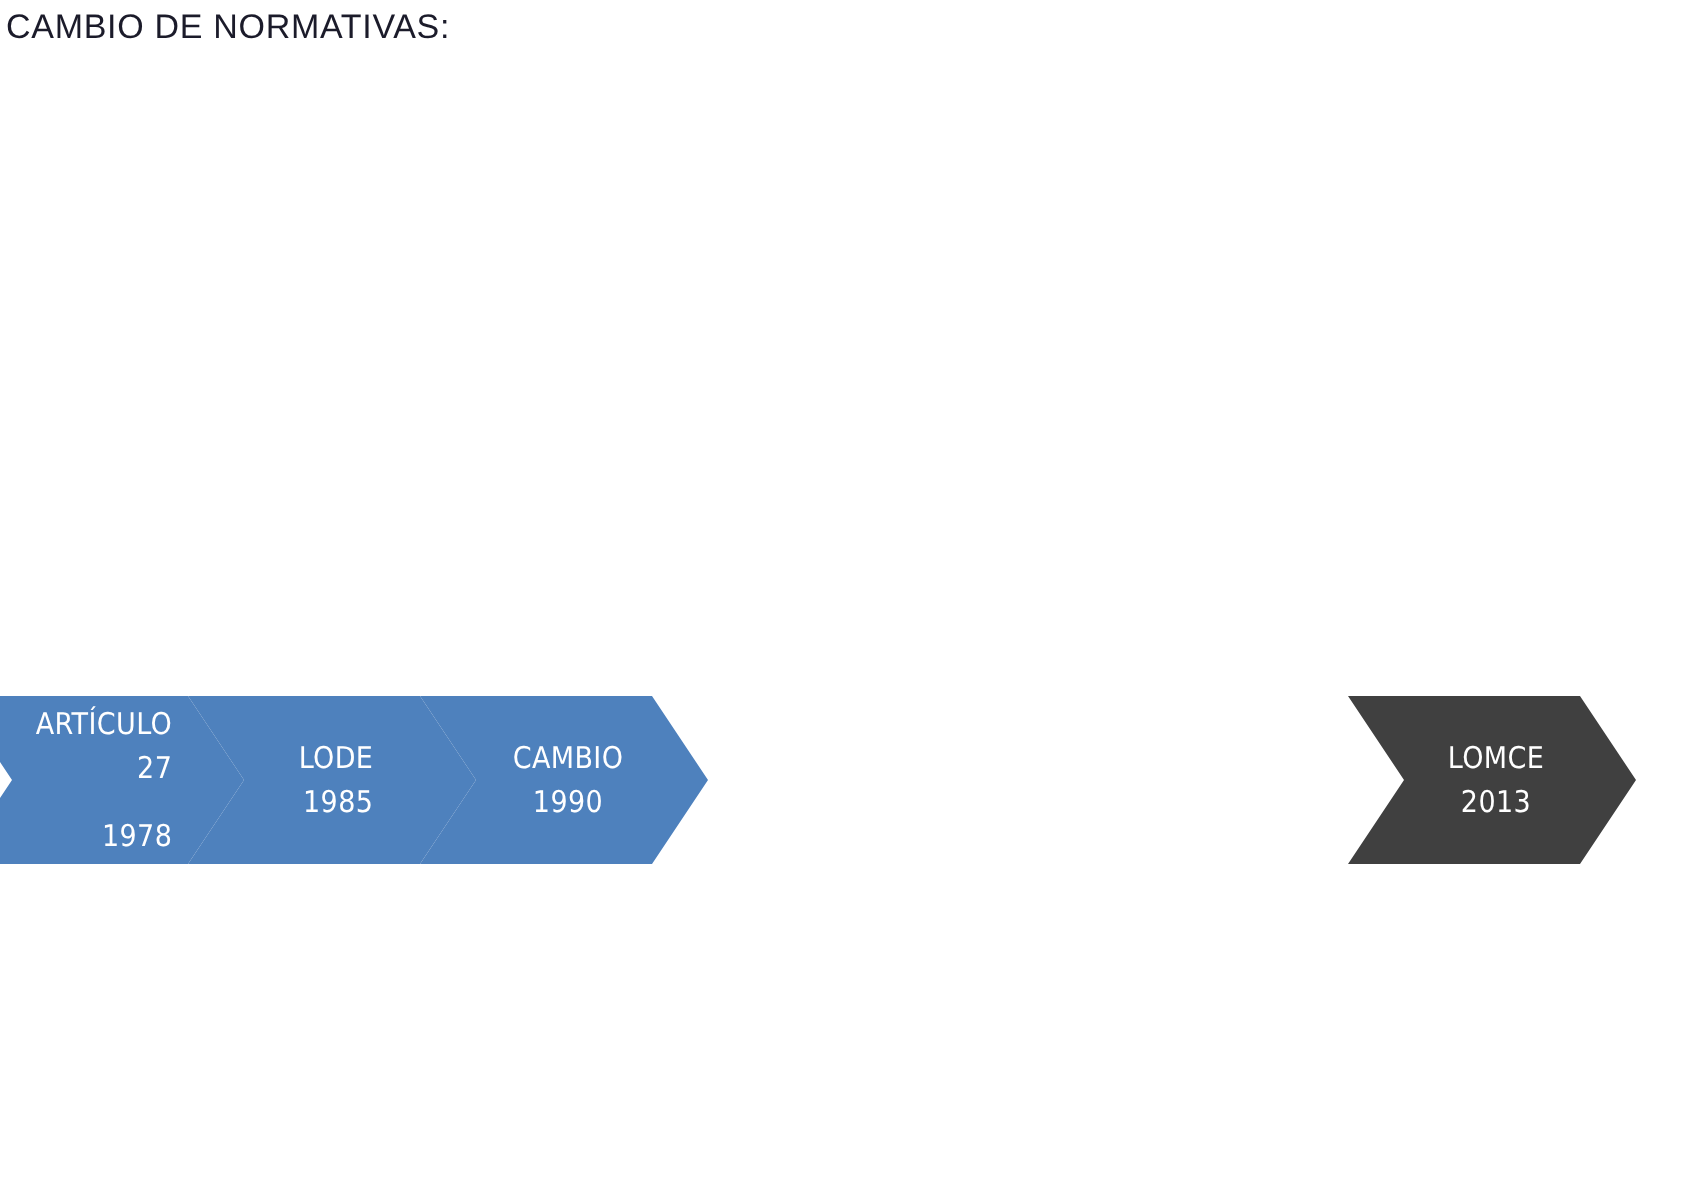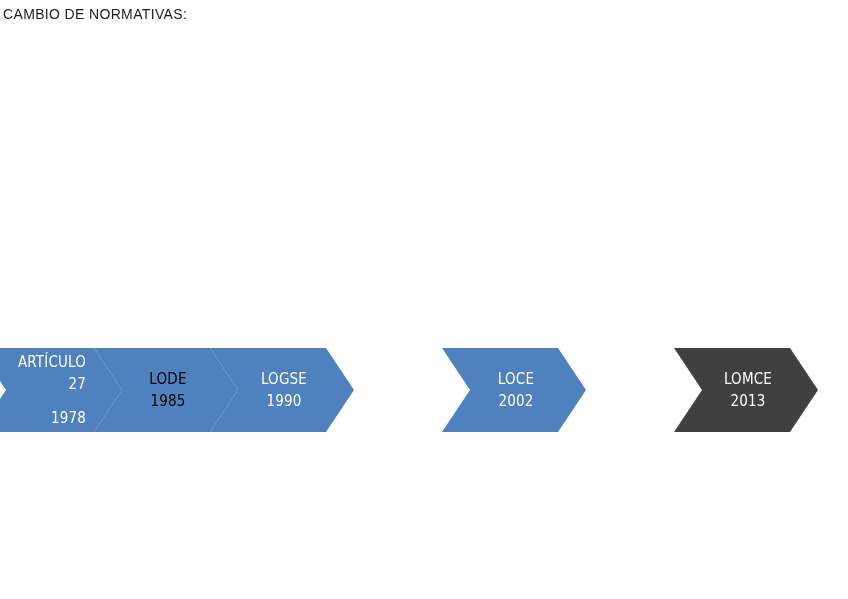--- a/index.html
+++ b/index.html
@@ -12,21 +12,21 @@
     height: 599px;
     position: relative;
     overflow: hidden;
     font-family: "Liberation Sans", sans-serif;
   }
 
   #page-title {
     position: absolute;
     left: 3px;
     top: 7px;
-    font-size: 14px;
+    font-size: 17px;
     line-height: 14px;
     letter-spacing: 0.35px;
     color: #1b1b2a;
     white-space: nowrap;
   }
 
   #timeline {
     position: absolute;
     left: 0;
     top: 348px;
@@ -71,35 +71,29 @@
 
 <div id="timeline">
     <div class="chevron" style="left: -22px; width: 144px; background: rgb(78, 129, 189); z-index: 10;">
       <div class="chevron-label" style="color: rgb(255, 255, 255); text-align: right;">
         <span class="line">ARTÍCULO</span>
         <span class="line">27</span>
         <span class="line spaced">1978</span>
       </div>
     </div>
     <div class="chevron" style="left: 94px; width: 144px; background: rgb(78, 129, 189); z-index: 11;">
-      <div class="chevron-label" style="color: #000000;">
+      <div class="chevron-label" style="color: #ffffff; text-align: right;">
         <span class="line">LODE</span>
         <span class="line">1985</span>
       </div>
     </div>
     <div class="chevron" style="left: 210px; width: 144px; background: rgb(78, 129, 189); z-index: 12;">
       <div class="chevron-label" style="color: rgb(255, 255, 255);">
-        <span class="line">LOGSE</span>
+        <span class="line">CAMBIO</span>
         <span class="line">1990</span>
-      </div>
-    </div>
-    <div class="chevron" style="left: 442px; width: 144px; background: rgb(78, 129, 189); z-index: 14;">
-      <div class="chevron-label" style="color: rgb(255, 255, 255);">
-        <span class="line">LOCE</span>
-        <span class="line">2002</span>
       </div>
     </div>
     <div class="chevron" style="left: 674px; width: 144px; background: #404040; z-index: 16;">
       <div class="chevron-label" style="color: rgb(255, 255, 255);">
         <span class="line">LOMCE</span>
         <span class="line">2013</span>
       </div>
     </div>
   </div>
 

